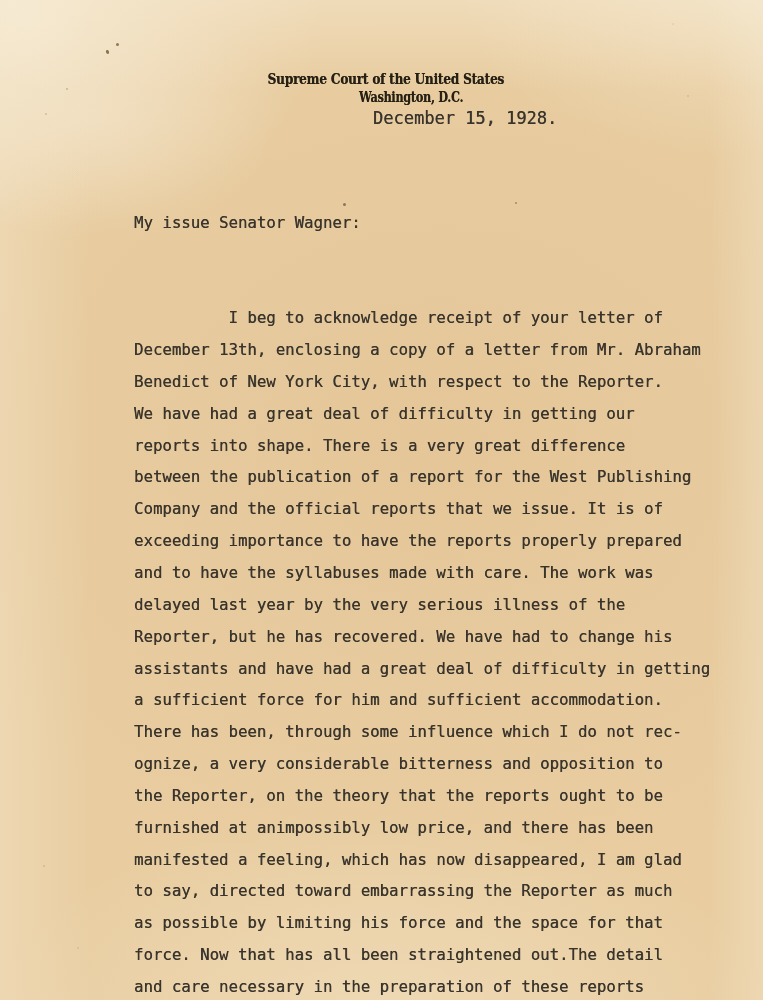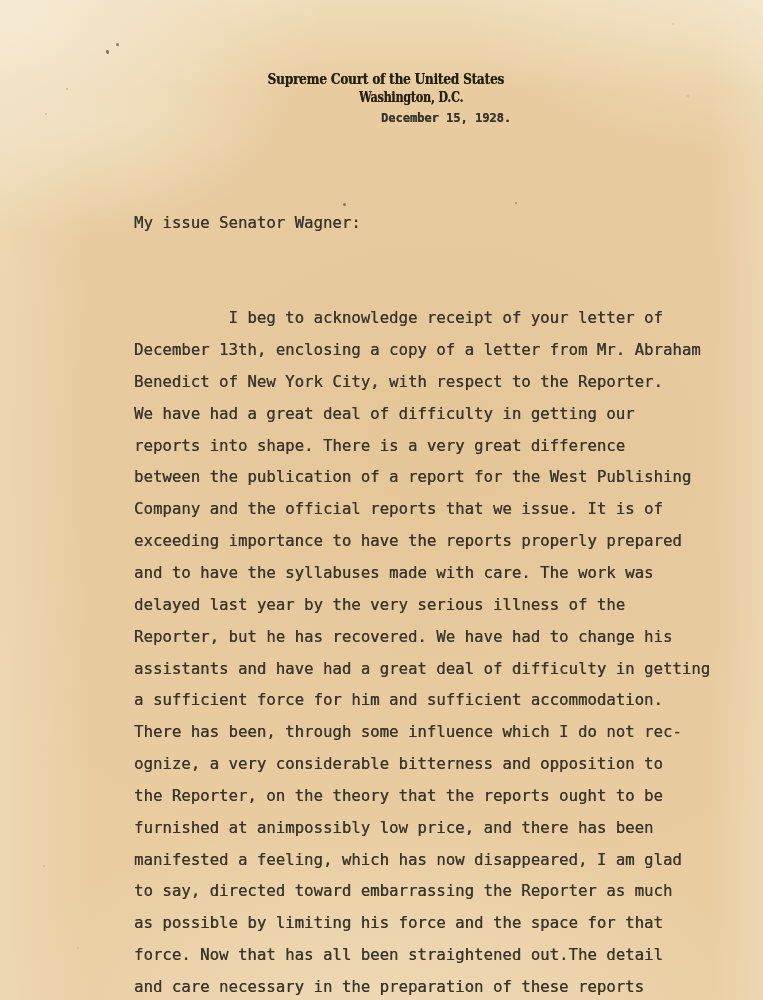--- a/index.html
+++ b/index.html
@@ -44,25 +44,24 @@
   .lh2 { top: 88px; margin-left: 26px; }
   .lh2 .lh-text { font-size: 14px; letter-spacing: -0.3px; transform: scaleX(0.80); }
   .tw {
     font-family: "DejaVu Sans Mono", monospace;
     color: var(--ink);
     text-shadow: 0.35px 0.35px 0.55px rgba(52,48,40,0.78);
     white-space: pre;
   }
   .date-line {
     position: absolute;
-    left: 381px;
+    left: 373px;
     top: 107px;
-    font-size: 12px;
+    font-size: 17px;
     line-height: 22px;
-    font-weight: bold;
   }
   .letter-body {
     position: absolute;
     left: 134px;
     top: 143px;
     font-size: 15.7px;
     line-height: 31.84px;
   }
   .tline { white-space: pre; }
   .speck {

